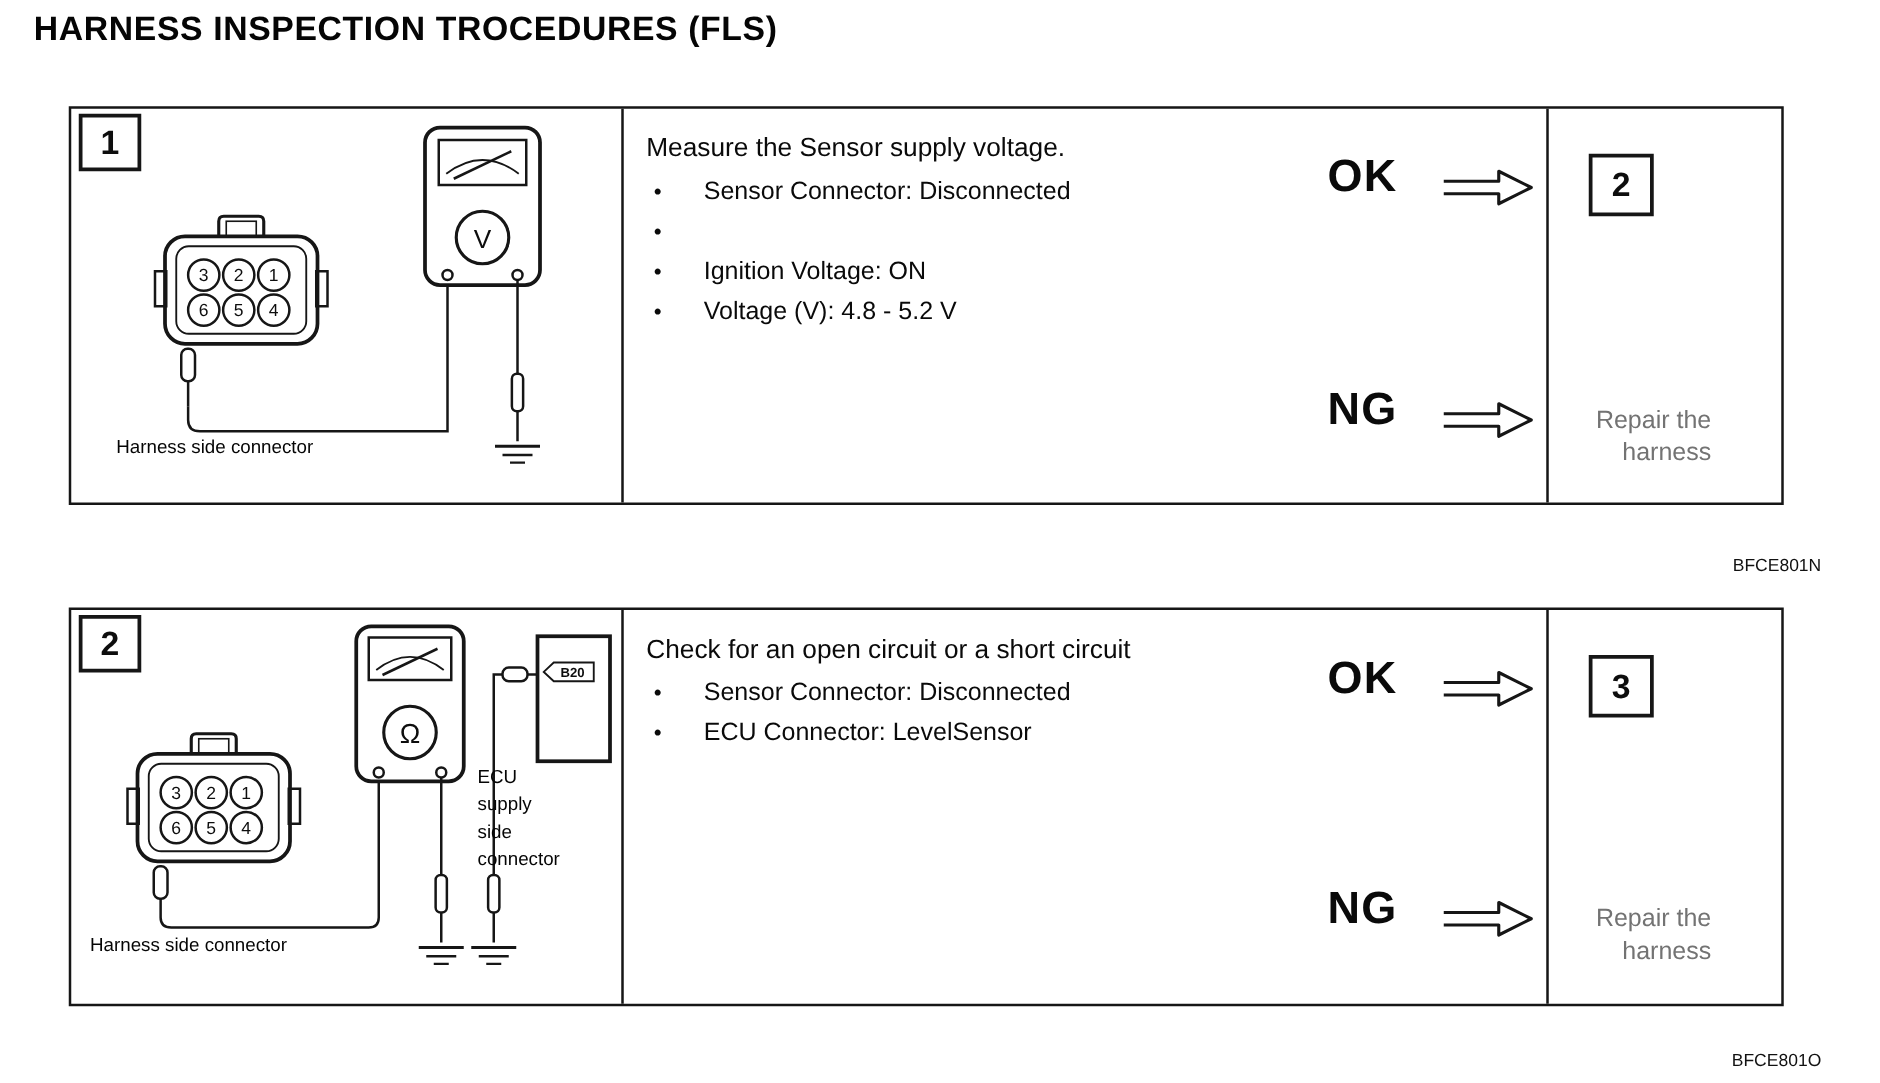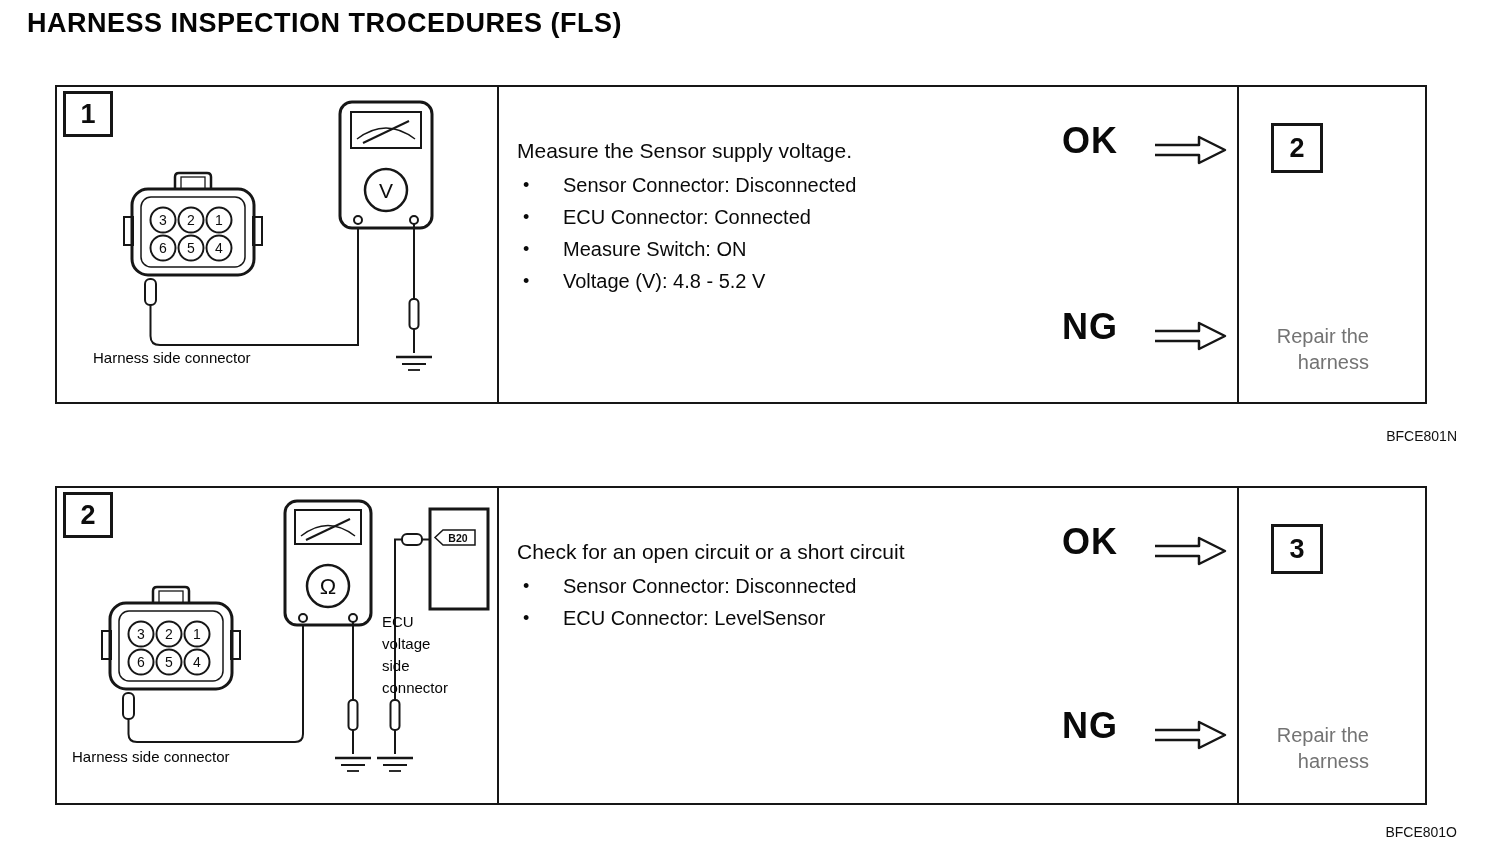--- a/index.html
+++ b/index.html
@@ -13,28 +13,28 @@
   .cell-right{position:absolute;right:0;top:0;width:186px;height:100%;border-left:2px solid #161616;}
   .step-box{position:absolute;left:6px;top:4px;width:44px;height:40px;border:3px solid #161616;
             display:flex;align-items:center;justify-content:center;
             font-size:27px;font-weight:bold;background:#fff;}
   .target-box{position:absolute;left:32px;top:36px;width:46px;height:44px;border:3px solid #161616;
               display:flex;align-items:center;justify-content:center;font-size:27px;font-weight:bold;}
   .diagram-svg{position:absolute;left:0;top:0;}
   .connector-caption{position:absolute;font-size:15px;color:#050505;white-space:nowrap;}
   .ecu-caption{position:absolute;left:325px;top:123px;width:105px;
                font-size:15px;line-height:22px;color:#050505;}
-  .instruction{position:absolute;left:460px;top:16px;width:570px;font-size:21px;line-height:31px;color:#0a0a0a;margin-top:32px;}
+  .instruction{position:absolute;left:460px;top:16px;width:570px;font-size:21px;line-height:31px;color:#0a0a0a;}
   .bullets{margin-top:3px;}
   .bullet-row{display:flex;line-height:32px;font-size:20px;}
   .bullet-dot{width:40px;padding-left:6px;font-size:18px;}
   .ok-label{position:absolute;left:1005px;font-size:36px;font-weight:bold;letter-spacing:1px;line-height:1;color:#0a0a0a;}
   .flow-arrow{position:absolute;left:1096px;}
   .ng-action{position:absolute;left:10px;width:120px;font-size:20px;line-height:26px;color:#737373;text-align:right;}
-  .figure-code{position:absolute;right:47px;font-size:14px;color:#111;}
+  .figure-code{position:absolute;right:47px;font-size:14px;color:#111;margin-top:16px;}
   #fig1{top:428px;} #fig2{top:824px;}
   svg .stroke{fill:none;stroke:#161616;}
   svg text{font-family:"Liberation Sans",sans-serif;fill:#0d0d0d;}
 </style>
 </head>
 <body>
 
 <div id="page">
 
   <div id="page-title">HARNESS INSPECTION TROCEDURES (FLS)</div>
@@ -91,25 +91,24 @@
 
     <div class="instruction">
       <div>Measure the Sensor supply voltage.</div>
       <div class="bullets">
         <div class="bullet-row">
           <span class="bullet-dot">•</span>
           <span>Sensor Connector: Disconnected</span>
         </div>
         <div class="bullet-row">
           <span class="bullet-dot">•</span>
-          <span>ECU Connector: Connected</span>
-        </div>
-        <div class="bullet-row">
-          <span class="bullet-dot">•</span>
-          <span>Measure Switch: ON</span>
+        </div>
+        <div class="bullet-row">
+          <span class="bullet-dot">•</span>
+          <span>Ignition Voltage: ON</span>
         </div>
         <div class="bullet-row">
           <span class="bullet-dot">•</span>
           <span>Voltage (V): 4.8 - 5.2 V</span>
         </div>
       </div>
     </div>
 
     <div class="ok-label" style="top:36px;">OK</div>
     <svg class="flow-arrow" style="top:46px;" width="76" height="34" viewBox="0 0 76 34">
@@ -184,21 +183,21 @@
         <rect class="stroke" stroke-width="2" x="333.5" y="212" width="9" height="30" rx="4"></rect>
         <line class="stroke" stroke-width="2" x1="338" y1="242" x2="338" y2="266"></line>
         <line class="stroke" stroke-width="2.5" x1="320" y1="270" x2="356" y2="270"></line>
         <line class="stroke" stroke-width="2" x1="326" y1="277" x2="350" y2="277"></line>
         <line class="stroke" stroke-width="1.8" x1="332" y1="283" x2="344" y2="283"></line>
       </svg>
       <div class="step-box">2</div>
       <div class="connector-caption" style="left:15px;top:260px;">Harness side connector</div>
       <div class="ecu-caption">
         <div>ECU</div>
-        <div>voltage</div>
+        <div>supply</div>
         <div>side</div>
         <div>connector</div>
       </div>
     </div>
 
     <div class="instruction">
       <div>Check for an open circuit or a short circuit</div>
       <div class="bullets">
         <div class="bullet-row">
           <span class="bullet-dot">•</span>

